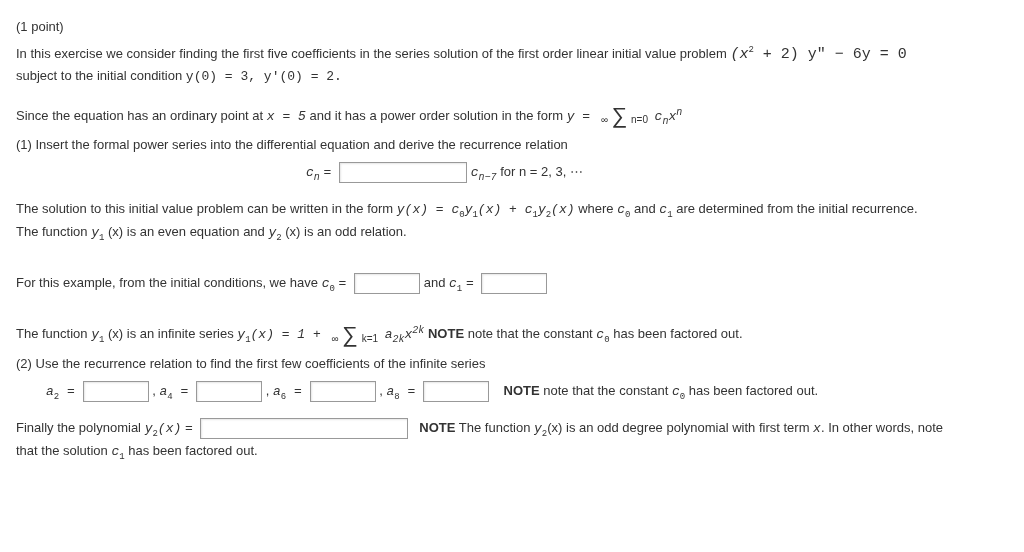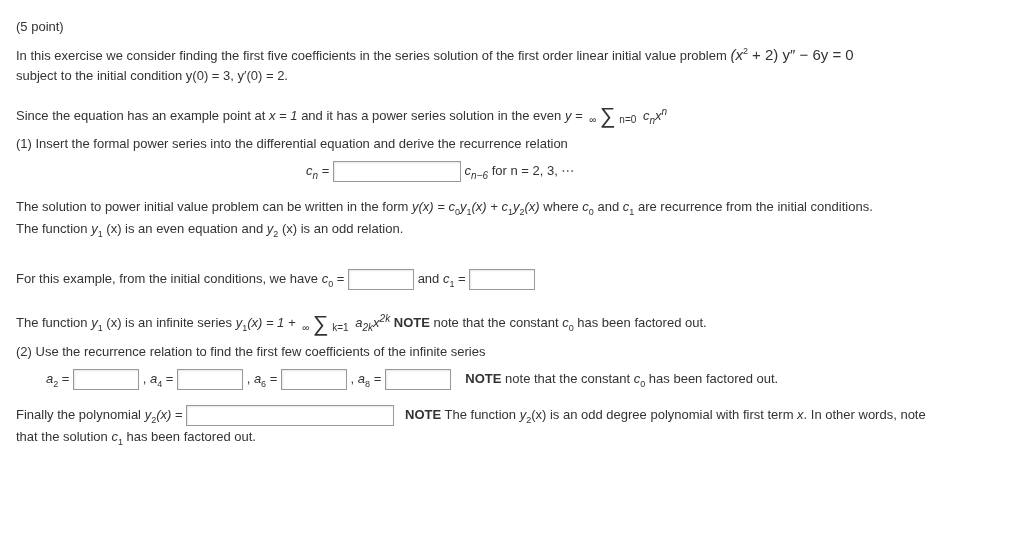--- a/index.html
+++ b/index.html
@@ -1,94 +1,94 @@
 <!DOCTYPE html>
 <html><head>
 <meta charset="utf-8">
 <style>
 body{margin:0;font-family:Arial,Helvetica,sans-serif;font-size:13px;line-height:1.5;color:#333;background:#fff;padding:10px 16px}
-.math{font-family:Liberation Sans, sans-serif;font-style:italic}
+.math{font-family:Liberation Mono, monospace;font-style:italic}
 .math .n{font-style:normal}
 .sigma{display:inline-block;vertical-align:middle;text-align:right;line-height:1;margin:0 3px}
 .sigma .top,.sigma .bot{font-size:10px;font-style:normal}
 .sigma .sym{font-size:22px;line-height:18px;font-style:normal}
 input.blank{border:1px solid #999;height:17px;font-size:12px;padding:1px 3px;vertical-align:middle;background:#fff;box-shadow:inset 1px 1px 2px rgba(0,0,0,.1)}
 .w-sm{width:58px}
 .w-md{width:120px}
 .w-lg{width:200px}
 p{margin:7px 0}
 sup{font-size:9px}
 sub{font-size:9px}
 .sub-cn{font-size:10px}
 .ineq{font-style:normal}
 </style>
 </head>
 <body>
 
-<p>(5 point)</p>
+<p>(1 point)</p>
 
 <p>
 <span>In this exercise we consider finding the first five coefficients in the series solution of the first order linear initial value problem </span>
 <span class="math" style="font-size:15px"><span>(x</span><sup class="n">2</sup><span class="n"> + 2) y″ − 6y = 0</span></span>
 <br>
 <span>subject to the initial condition </span>
 <span class="math"><span class="n">y(0) = 3, y′(0) = 2.</span></span>
 </p>
 
 <p style="margin-top:18px">
-<span>Since the equation has an example point at </span>
-<span class="math">x = 1</span>
-<span> and it has a power series solution in the even </span>
+<span>Since the equation has an ordinary point at </span>
+<span class="math">x = 5</span>
+<span> and it has a power order solution in the form </span>
 <span class="math">y = </span>
 <span class="sigma">
   <span class="top">∞</span>
   <span class="sym">∑</span>
   <span class="bot">n=0</span>
 </span>
 <span class="math"><span>c</span><sub class="sub-cn">n</sub><span>x</span><sup class="sub-cn">n</sup></span>
 </p>
 
 <p style="">(1) Insert the formal power series into the differential equation and derive the recurrence relation</p>
 
 <p style="text-align:left;padding-left:290px">
 <span class="math"><span>c</span><sub class="sub-cn">n</sub></span>
 <span class="math ineq"> = </span>
 <input class="blank w-md" style="">
-<span class="math"> <span>c</span><sub class="sub-cn">n−6</sub></span>
+<span class="math"> <span>c</span><sub class="sub-cn">n−7</sub></span>
 <span> for n = 2, 3, ⋯</span>
 </p>
 
 <p style="margin-top:14px">
-<span>The solution to power initial value problem can be written in the form </span>
+<span>The solution to this initial value problem can be written in the form </span>
 <span class="math"><span>y(x) = c</span><sub class="n">0</sub><span>y</span><sub class="n">1</sub><span>(x) + c</span><sub class="n">1</sub><span>y</span><sub class="n">2</sub><span>(x)</span></span>
 <span> where </span>
 <span class="math">c<sub class="n">0</sub></span>
 <span> and </span>
 <span class="math">c<sub class="n">1</sub></span>
-<span> are recurrence from the initial conditions.</span>
+<span> are determined from the initial recurrence.</span>
 <br>
 <span>The function </span>
 <span class="math">y<sub class="n">1</sub></span>
 <span>(x) is an even equation and </span>
 <span class="math">y<sub class="n">2</sub></span>
 <span>(x) is an odd relation.</span>
 </p>
 
 <p style="margin-top:28px">
 <span>For this example, from the initial conditions, we have </span>
 <span class="math">c<sub class="n">0</sub></span>
 <span class="math ineq"> = </span>
 <input class="blank w-sm" style="">
 <span> and </span>
 <span class="math">c<sub class="n">1</sub></span>
 <span class="math ineq"> = </span>
 <input class="blank w-sm" style="">
 </p>
 
-<p style="margin-top:20px">
+<p style="margin-top:27px">
 <span>The function </span>
 <span class="math">y<sub class="n">1</sub></span>
 <span>(x) is an infinite series </span>
 <span class="math">y<sub class="n">1</sub><span>(x) = 1 + </span></span>
 <span class="sigma">
   <span class="top">∞</span>
   <span class="sym">∑</span>
   <span class="bot">k=1</span>
 </span>
 <span class="math"><span>a</span><sub class="sub-cn">2k</sub><span>x</span><sup class="sub-cn">2k</sup></span>

